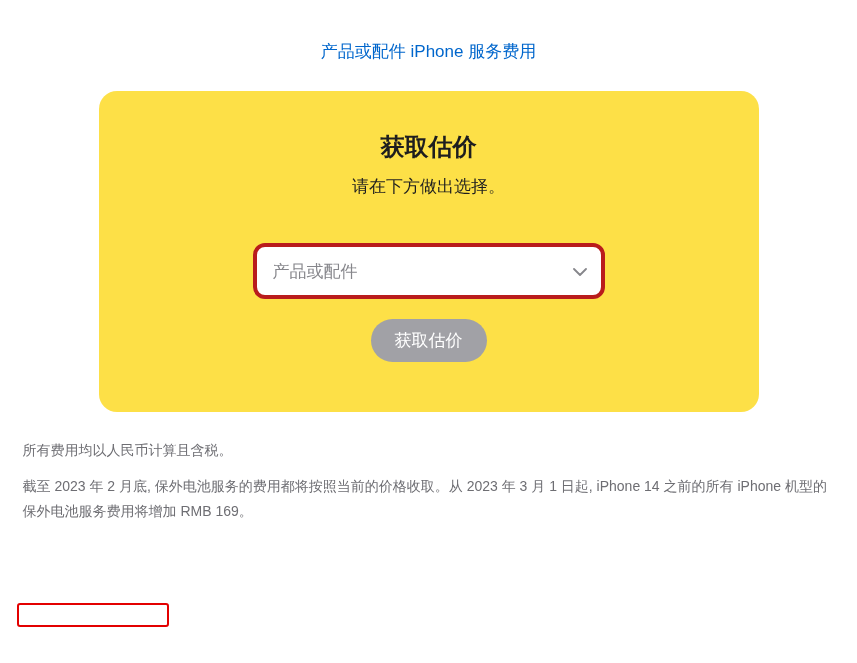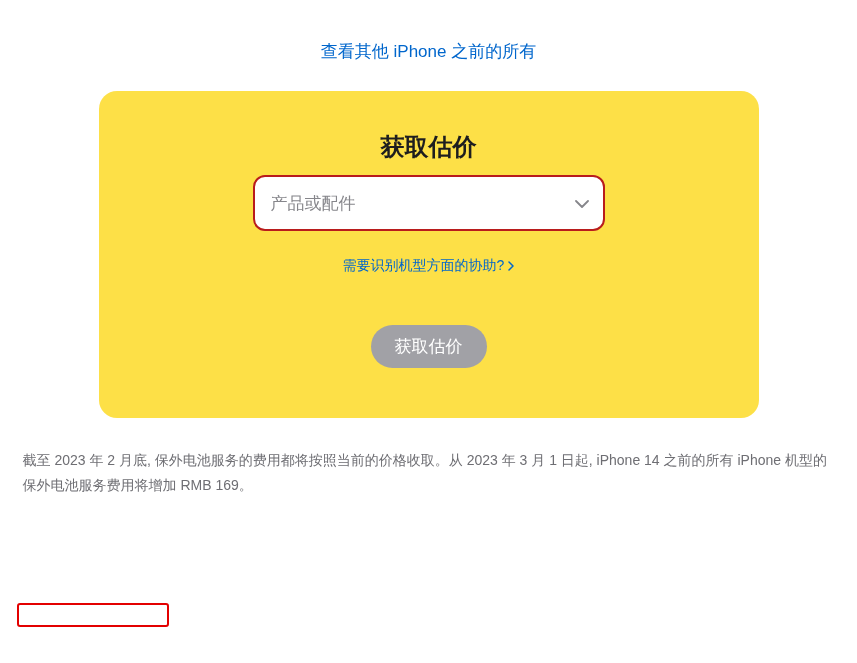--- a/index.html
+++ b/index.html
@@ -47,21 +47,21 @@
     }
     .select-wrap {
       width: 352px;
       margin: 0 auto 20px auto;
       position: relative;
     }
     .select-box {
       width: 100%;
       height: 56px;
       background: #ffffff;
-      border: 2px solid #b91c1c;
+      border: 4px solid #b91c1c;
       border-radius: 12px;
       padding: 0 44px 0 16px;
       text-align: center;
       font-size: 17px;
       color: #86868b;
       display: flex;
       align-items: center;
       cursor: pointer;
       position: relative;
     }
@@ -121,49 +121,43 @@
       left: 17px;
       top: 603px;
       width: 152px;
       height: 24px;
     }
   </style>
 </head>
 <body>
 
 <div class="top-link">
-  <a>查看其他 iPhone 之前的所有</a>
+  <a>产品或配件 iPhone 服务费用</a>
 </div>
 
 <div class="card">
   <div class="card-title">获取估价</div>
+  <div class="card-subtitle">请在下方做出选择。</div>
 
   <div class="select-wrap">
     <div class="select-box">
       <span>产品或配件</span>
       <span class="chevron">
         <svg width="14" height="8" viewBox="0 0 14 8" fill="none">
             <path d="M1 1l6 6 6-6" stroke="#86868b" stroke-width="1.8" stroke-linecap="round" stroke-linejoin="round"></path>
           </svg>
       </span>
     </div>
   </div>
 
 
-  <a class="help-link">
-    <span>需要识别机型方面的协助?</span>
-    <span class="chev-right">
-      <svg width="6" height="10" viewBox="0 0 6 10" fill="none">
-          <path d="M1 1l4 4-4 4" stroke="#0066cc" stroke-width="1.5" stroke-linecap="round" stroke-linejoin="round"></path>
-        </svg>
-    </span>
-  </a>
 
   <div>
     <button class="submit-btn">获取估价</button>
   </div>
 </div>
 
 <div class="footer-text">
+  <div class="footer-line1">所有费用均以人民币计算且含税。</div>
   <div class="footer-line2">截至 2023 年 2 月底, 保外电池服务的费用都将按照当前的价格收取。从 2023 年 3 月 1 日起, iPhone 14 之前的所有 iPhone 机型的保外电池服务费用将增加 RMB 169。</div>
 </div>
 
 <div class="highlight-box hl1"></div>
 
 </body></html>

